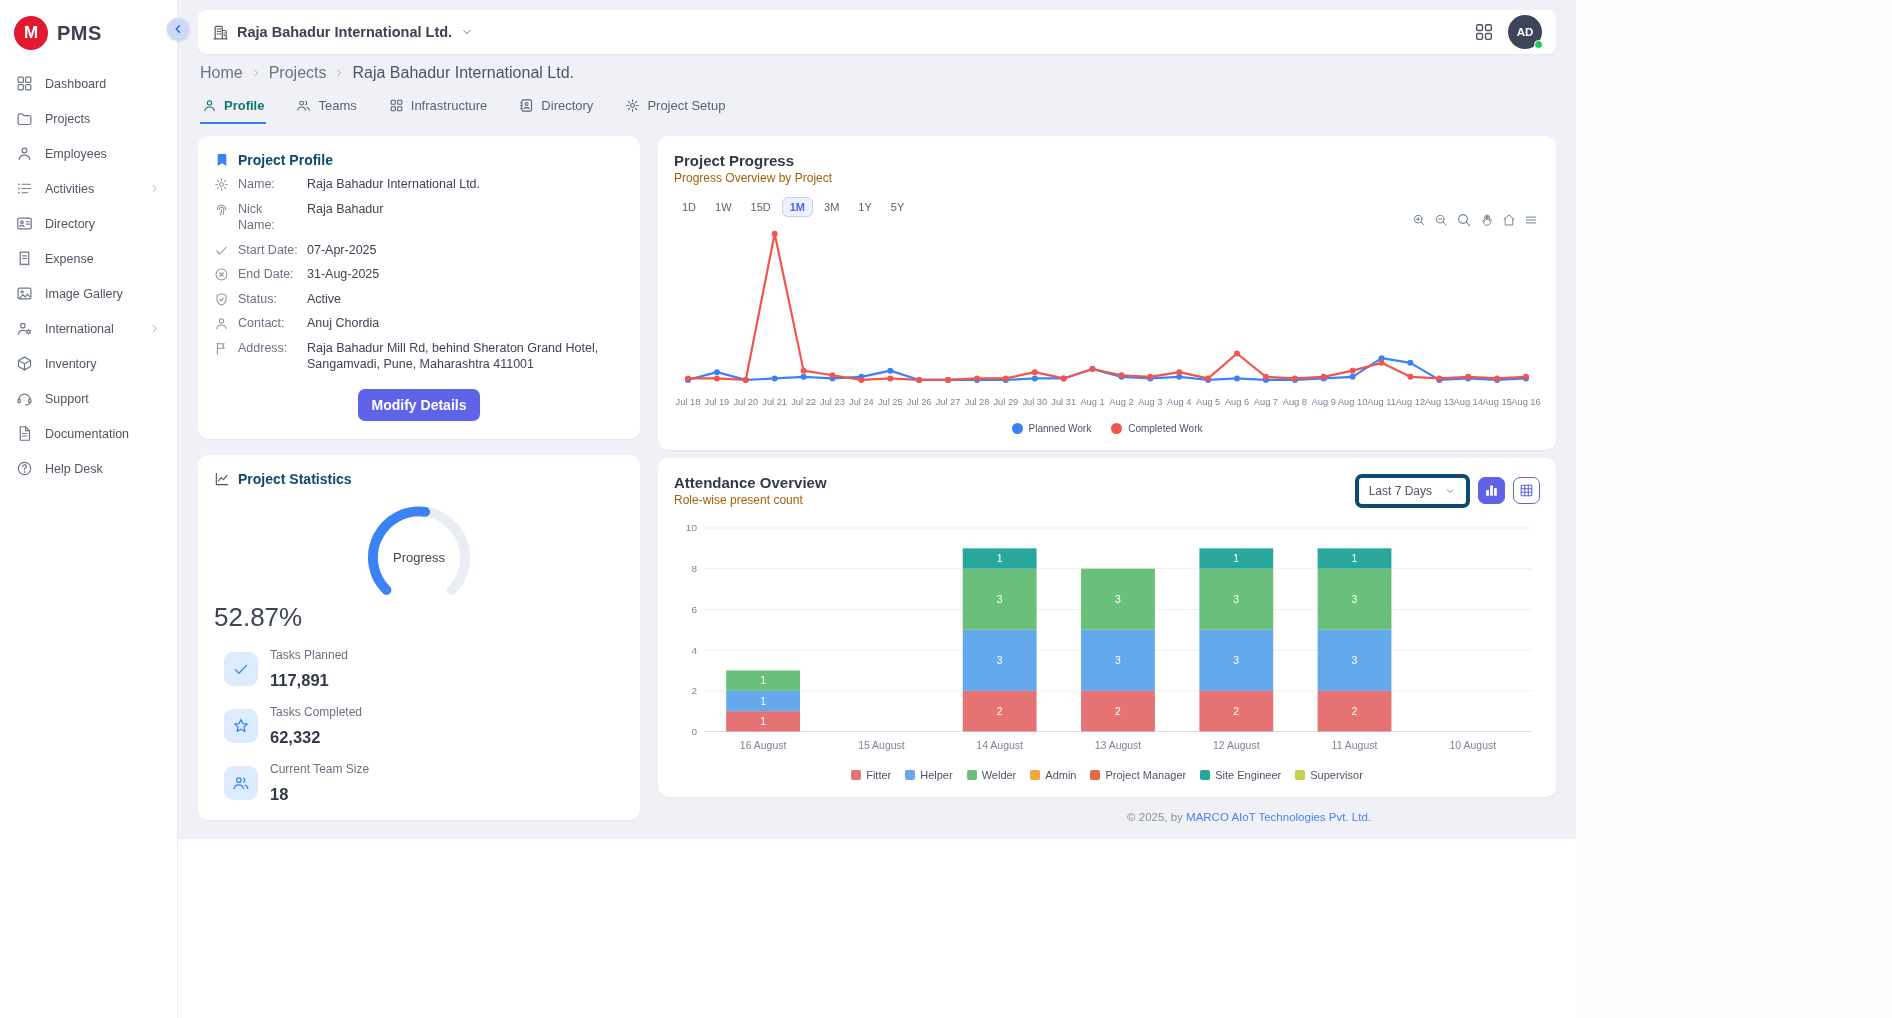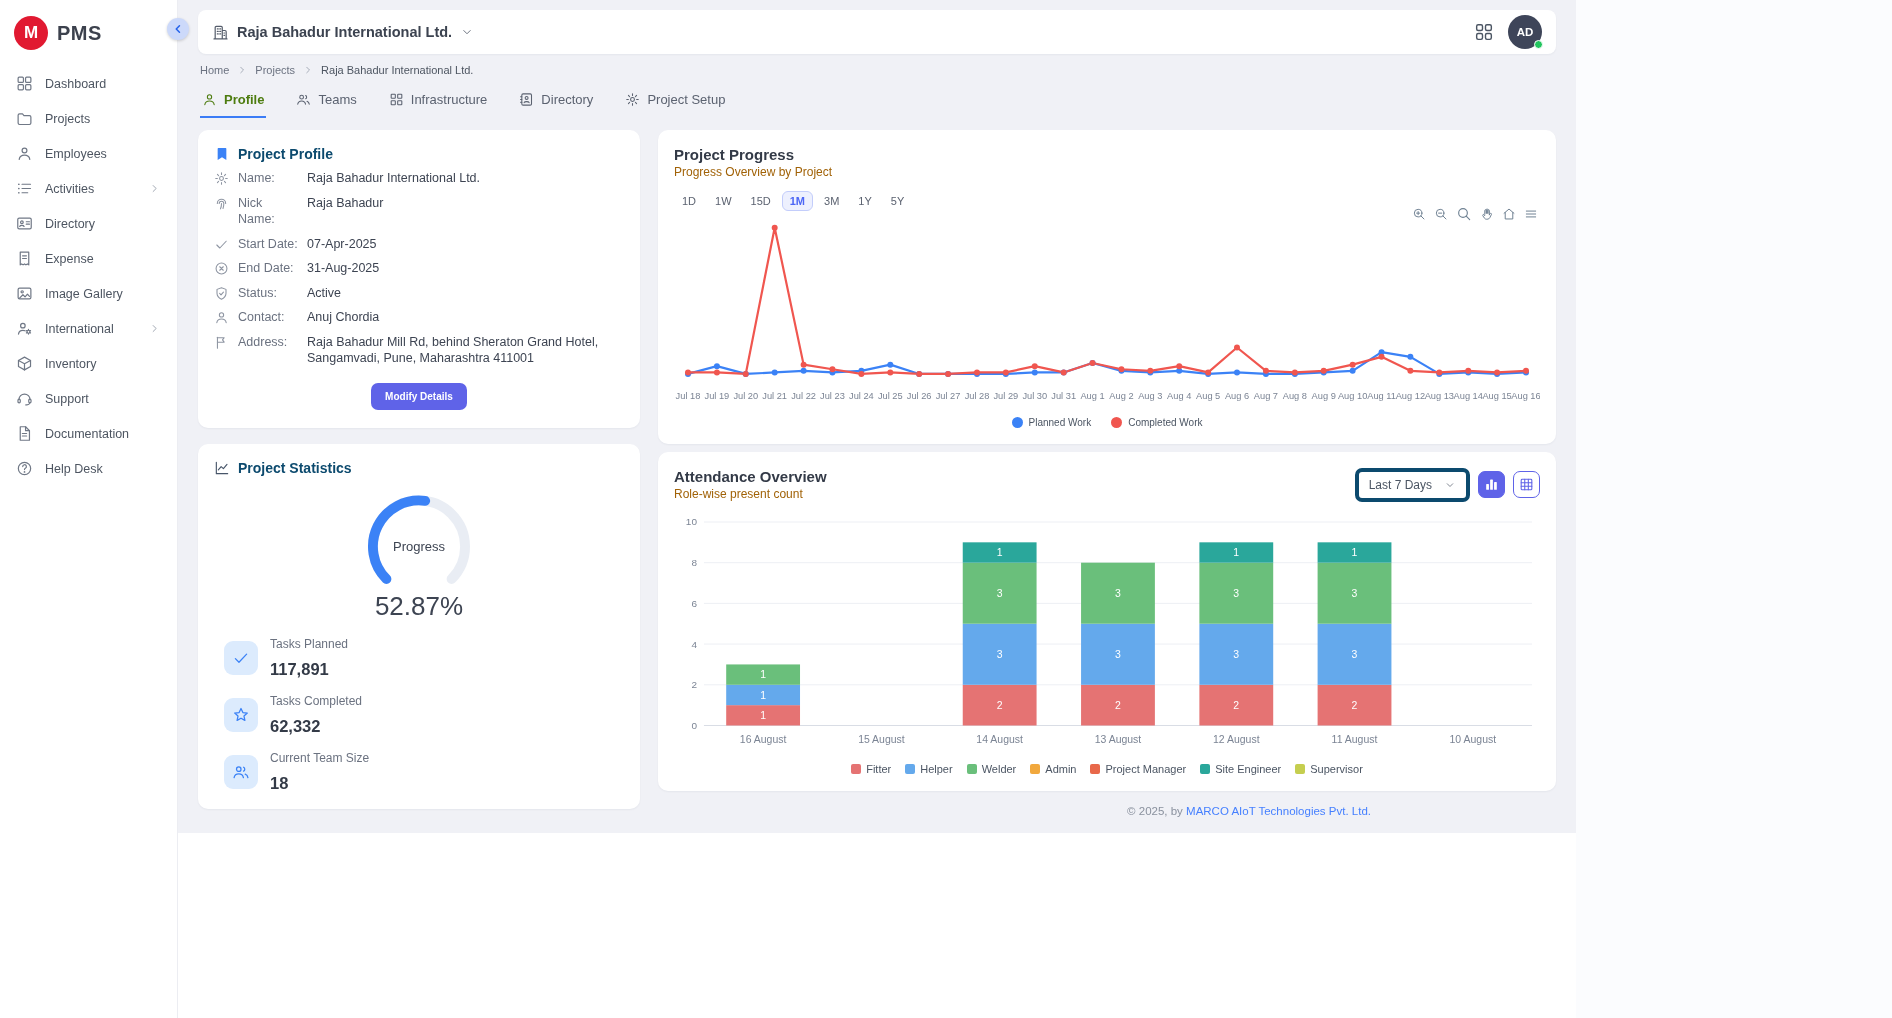--- a/index.html
+++ b/index.html
@@ -21,46 +21,46 @@
 .main-bg{background:#f0f1f6;padding:10px 20px 16px;position:relative}
 .collapse-btn{position:absolute;left:-11px;top:18px;width:22px;height:22px;border-radius:50%;border:none;background:#ccd9fa;color:#2563eb;display:flex;align-items:center;justify-content:center;cursor:pointer;box-shadow:0 1px 3px rgba(0,0,0,.18);z-index:5;padding:4px}
 .header-card{height:44px;background:#fff;border-radius:8px;box-shadow:0 1px 2px rgba(20,30,60,.05);display:flex;align-items:center;justify-content:space-between;padding:0 14px}
 .company-select{display:flex;align-items:center;gap:8px;font-size:14.5px;font-weight:bold;color:#3c4350;cursor:pointer}
 .b-icon{width:17px;height:17px;color:#555d6b}
 .cd-icon{width:14px;height:14px;color:#6b7280}
 .header-right{display:flex;align-items:center;gap:14px}
 .apps-btn{width:20px;height:20px;color:#4b5563;cursor:pointer}
 .avatar{position:relative;width:34px;height:34px;border-radius:50%;background:#3e4559;color:#fff;font-size:11.5px;font-weight:bold;display:flex;align-items:center;justify-content:center;cursor:pointer}
 .status-dot{position:absolute;right:-1px;bottom:0;width:9px;height:9px;border-radius:50%;background:#22c55e;border:1.5px solid #fff}
-.breadcrumb{display:flex;align-items:center;gap:7px;padding:10px 2px 8px;font-size:11px;color:#6b7280}
+.breadcrumb{display:flex;align-items:center;gap:7px;padding:10px 2px 8px;font-size:16px;color:#6b7280}
 .bc-sep{width:12px;height:12px;color:#9aa1ad}
 .bc-item{cursor:pointer}
 .bc-item.last{color:#4d5561;cursor:default}
 .tabs{display:flex;gap:28px;padding:2px 2px 0;margin-bottom:12px}
 .tab{display:flex;align-items:center;gap:7px;font-size:13px;color:#5b6270;padding:6px 2px 9px;cursor:pointer;border-bottom:2px solid transparent}
-.tab.active{color:#4d7c0f;border-bottom-color:#3b7cf6;font-weight:bold}
+.tab.active{color:#0f766e;border-bottom-color:#3b7cf6;font-weight:bold}
 .ticon{width:15px;height:15px}
 
 .content{display:flex;gap:18px;align-items:flex-start}
 .col-left{width:442px;flex:0 0 442px;display:flex;flex-direction:column;gap:16px}
 .col-right{flex:1;display:flex;flex-direction:column;gap:8px;min-width:0}
 .card{background:#fff;border-radius:10px;box-shadow:0 1px 2px rgba(20,30,60,.05);padding:16px}
 .card-title{display:flex;align-items:center;gap:8px;font-size:14px;font-weight:bold;color:#0c4a6e}
 .ct-icon{width:16px;height:16px;color:#3b82f6;flex:0 0 16px}
 .ct-icon.dark{color:#475569}
 .pf-row{display:flex;gap:9px;margin-top:8px;font-size:12.5px;line-height:1.32;align-items:flex-start}
 .pf-icon{width:15px;height:15px;color:#8e95a2;flex:0 0 15px;margin-top:1px}
 .pf-label{width:60px;flex:0 0 60px;color:#6b7280}
 .pf-value{color:#3d4452;flex:1}
-.btn-primary{display:block;margin:16px auto 2px;background:#5f63e8;color:#fff;border:none;border-radius:7px;padding:8px 14px;font-size:10px;font-weight:bold;cursor:pointer;font-family:inherit}
+.btn-primary{display:block;margin:16px auto 2px;background:#5f63e8;color:#fff;border:none;border-radius:7px;padding:8px 14px;font-size:14px;font-weight:bold;cursor:pointer;font-family:inherit}
 .stats-card{min-height:333px}
 .gauge-wrap{position:relative;width:132px;margin:8px auto 0}
 .gauge-wrap svg{width:132px;height:125px;display:block}
 .gauge-label{position:absolute;top:55px;left:0;width:100%;text-align:center;font-size:13px;color:#3d4452}
-.gauge-value{text-align:center;font-size:26px;color:#3d4452;margin-top:-18px}
+.gauge-value{font-size:26px;color:#3d4452;margin-top:-18px}
 .stat-row{display:flex;align-items:center;gap:12px;margin:15px 0 0 10px}
 .stat-tile{width:34px;height:34px;border-radius:9px;background:#dcebfd;color:#3b82f6;padding:8px;flex:0 0 34px}
 .stat-txt{display:flex;flex-direction:column}
 .stat-label{font-size:12px;color:#6b7280}
 .stat-value{font-size:16.5px;font-weight:bold;color:#333a47;margin-top:9px}
 
 .progress-card{position:relative}
 .pc-title{font-size:15px;font-weight:bold;color:#333a47}
 .pc-sub{font-size:12px;color:#a16207;margin-top:2px}
 .range-row{display:flex;gap:3px;margin:12px 0 2px}

